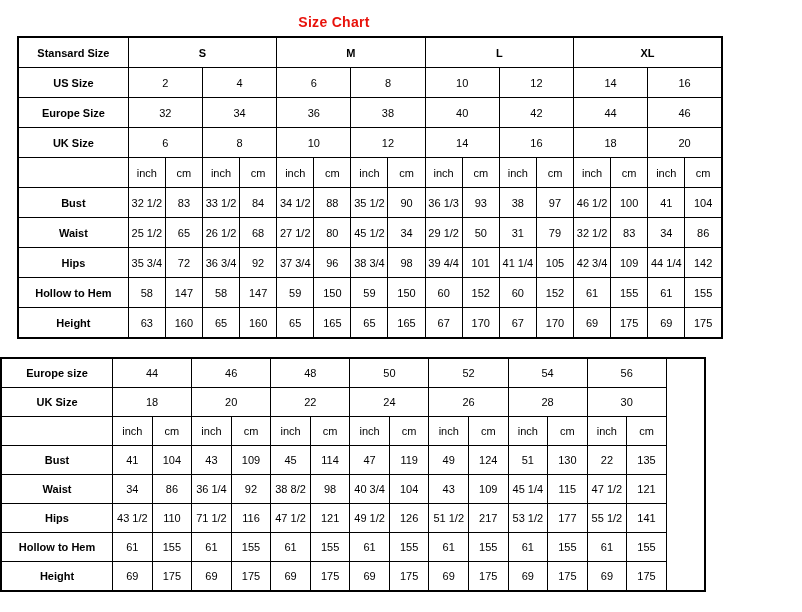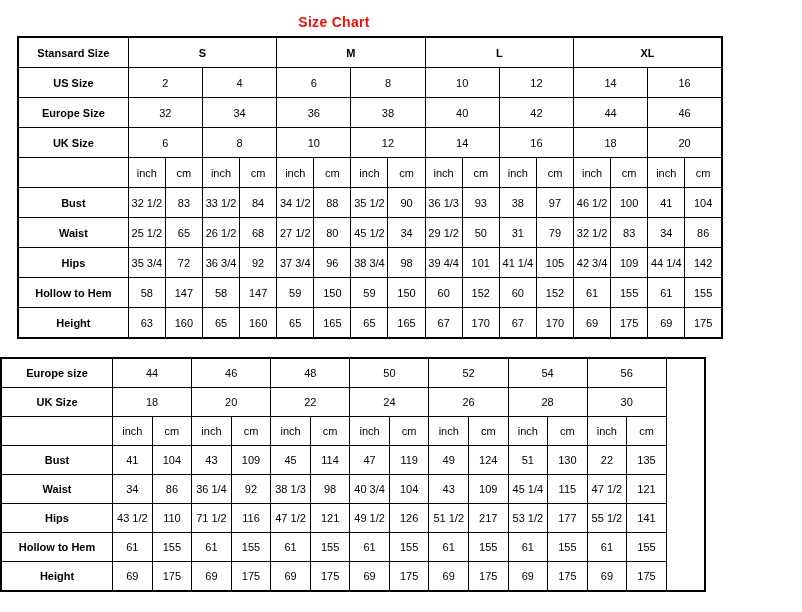--- a/index.html
+++ b/index.html
@@ -377,21 +377,21 @@
           <td>135</td>
           <td class="tail-empty"></td>
         </tr>
 
         <tr>
           <td class="rowhead">Waist</td>
           <td>34</td>
           <td>86</td>
           <td>36 1/4</td>
           <td>92</td>
-          <td>38 1/3</td>
+          <td>38 8/2</td>
           <td>98</td>
           <td>40 3/4</td>
           <td>104</td>
           <td>43</td>
           <td>109</td>
           <td>45 1/4</td>
           <td>115</td>
           <td>47 1/2</td>
           <td>121</td>
           <td class="tail-empty"></td>

